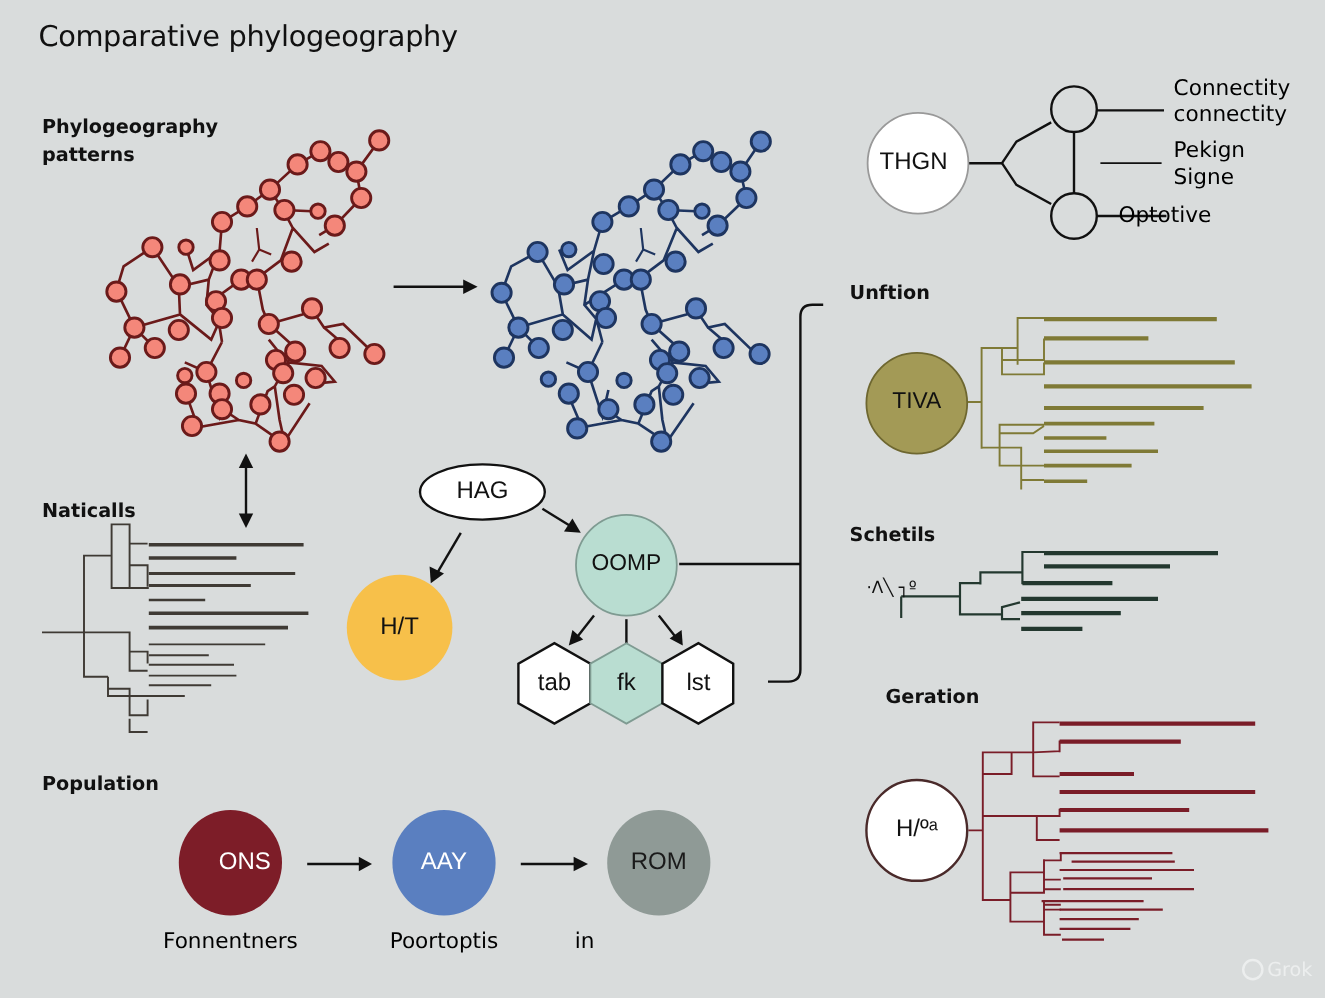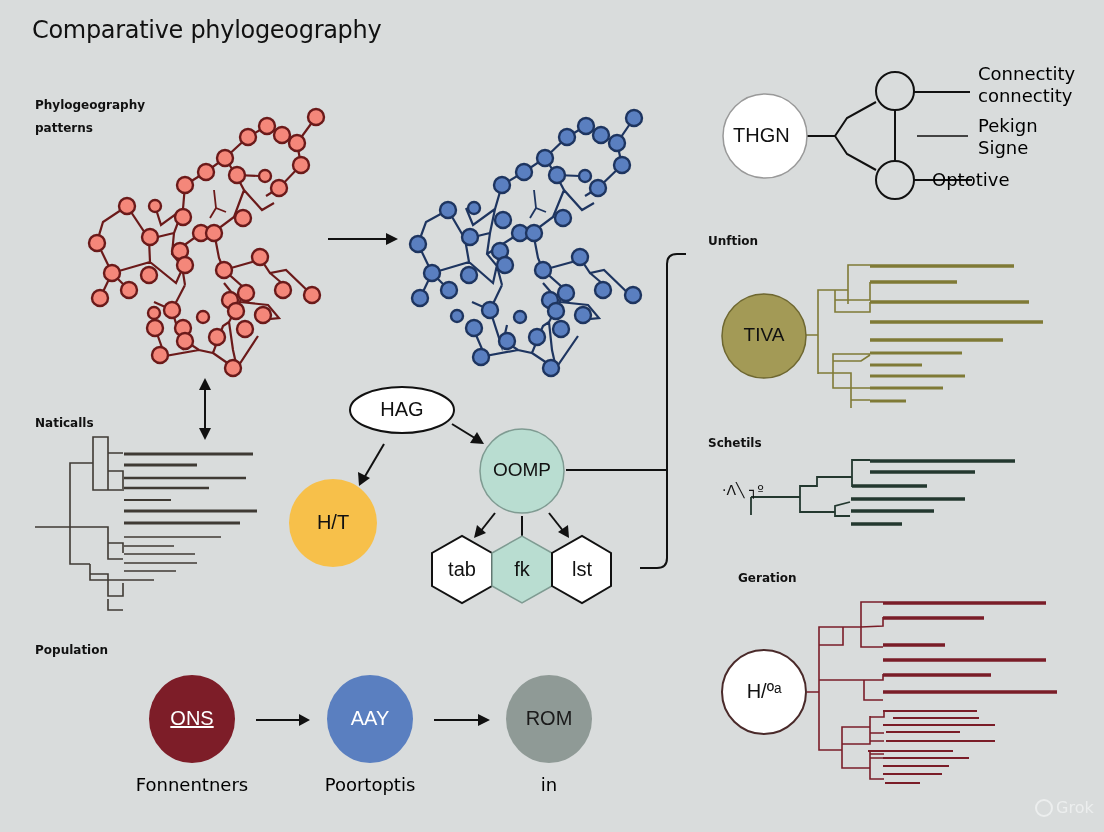--- a/index.html
+++ b/index.html
@@ -6,21 +6,21 @@
   body {
     width: 1104px; height: 832px; overflow: hidden;
     background: #d9dcdc;
     font-family: "DejaVu Sans", sans-serif;
     color: #111;
     position: relative;
   }
   .canvas { position: absolute; left: 0; top: 0; width: 1104px; height: 832px; }
   .txt { position: absolute; white-space: nowrap; }
   .title { left: 32px; top: 16px; font-size: 24px; font-weight: normal; letter-spacing: -0.3px; }
-  .section { font-size: 12px; font-weight: bold; }
+  .section { font-size: 16px; font-weight: bold; }
   .label { font-size: 18px; color: #000000; }
   .node-text { font-size: 20px; font-family: "Liberation Sans", sans-serif; }
   .watermark { font-size: 16px; color: #eceeee; }
 </style>
 </head>
 <body>
 
 <svg class="canvas" viewBox="0 0 1104 832" xmlns="http://www.w3.org/2000/svg">
 
   <g stroke="#6b1a1a" stroke-width="2.2" fill="none">
@@ -274,20 +274,20 @@
 <div class="txt node-text" style="left:293px; top:511px; width:80px; text-align:center;">H/T</div>
 <div class="txt node-text" style="left:482px; top:459px; width:80px; text-align:center; font-size:19px;">OOMP</div>
 <div class="txt node-text" style="left:432px; top:558px; width:60px; text-align:center;">tab</div>
 <div class="txt node-text" style="left:492px; top:558px; width:60px; text-align:center;">fk</div>
 <div class="txt node-text" style="left:552px; top:558px; width:60px; text-align:center;">lst</div>
 
 <div class="txt node-text" style="left:728px; top:324px; width:72px; text-align:center; font-size:19px;">TIVA</div>
 <div class="txt" style="left:722px; top:482px; font-size:14px;">·Λ╲  ┐º</div>
 <div class="txt node-text" style="left:728px; top:680px; width:72px; text-align:center;">H/ºᵃ</div>
 
-<div class="txt node-text" style="left:152px; top:707px; width:80px; text-align:center; color:#ffffff;text-decoration:underline;">ONS</div>
+<div class="txt node-text" style="left:164px; top:707px; width:80px; text-align:center; color:#ffffff;">ONS</div>
 <div class="txt node-text" style="left:330px; top:707px; width:80px; text-align:center; color:#ffffff;">AAY</div>
 <div class="txt node-text" style="left:509px; top:707px; width:80px; text-align:center; color:#1a1a1a;">ROM</div>
 <div class="txt label" style="left:122px; top:774px; width:140px; text-align:center;">Fonnentners</div>
 <div class="txt label" style="left:300px; top:774px; width:140px; text-align:center;">Poortoptis</div>
-<div class="txt label" style="left:479px; top:774px; width:140px; text-align:center;">in</div>
+<div class="txt label" style="left:479px; top:774px; width:140px; text-align:left;">in</div>
 
 <div class="txt watermark" style="left:1056px; top:798px;">Grok</div>
 
 </body></html>

